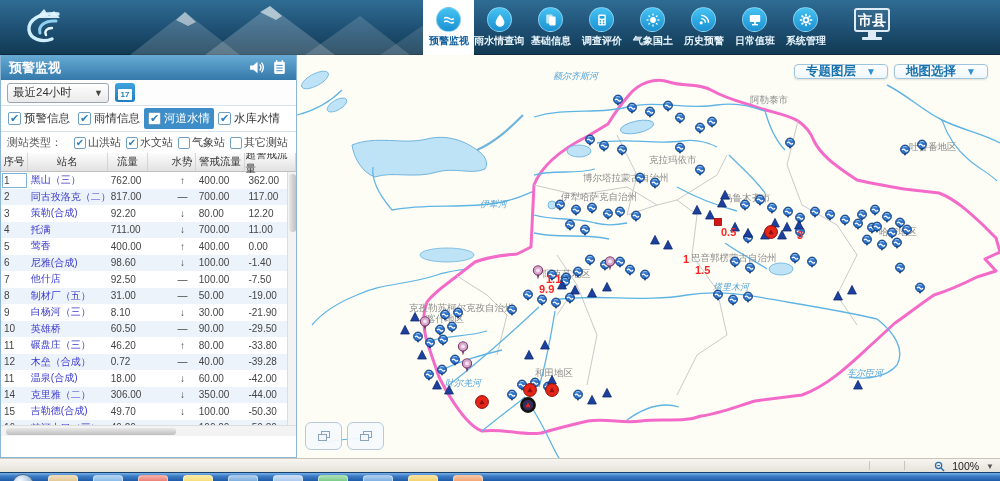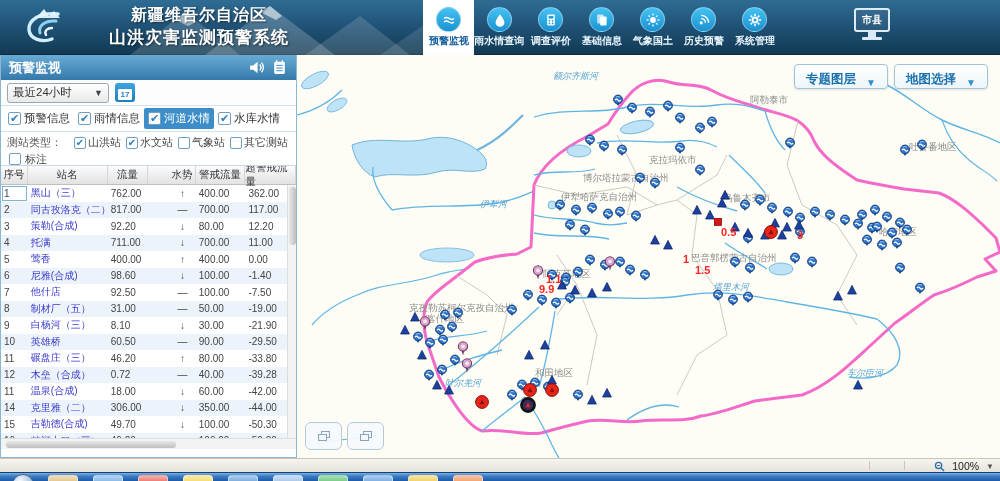--- a/index.html
+++ b/index.html
@@ -19,21 +19,21 @@
   .nav { position:absolute; left:423px; top:0; height:55px; display:flex; }
   .nav-item { width:51px; height:55px; display:flex; flex-direction:column; align-items:center; justify-content:center; gap:2px; cursor:pointer; }
   .nav-item .nav-ico { width:25px; height:25px; border-radius:50%;
     background:linear-gradient(180deg,#45c2f2,#1b92d2); border:1px solid rgba(255,255,255,.4);
     display:flex; align-items:center; justify-content:center; }
   .nav-item .nav-lab { font-size:10.5px; font-weight:bold; color:#eaf6ff; white-space:nowrap; transform:scale(.95); }
   .nav-item.active { background:#fff; }
   .nav-item.active .nav-lab { color:#155f9c; }
   .city-btn { position:absolute; left:848px; top:8px; width:48px; height:42px; display:flex; flex-direction:column; align-items:center; cursor:pointer; }
   .city-mon { width:36px; height:24px; border:2px solid #dcebf5; border-radius:3px; background:rgba(255,255,255,.06);
-    color:#fff; font-size:10px; font-weight:bold; text-align:center; line-height:20px; }
+    color:#fff; font-size:14px; font-weight:bold; text-align:center; line-height:20px; }
   .city-mon-stand { width:8px; height:5px; background:#dcebf5; }
   .city-mon-base { width:20px; height:3px; background:#dcebf5; border-radius:1px; }
 
   
   .panel { position:absolute; left:0; top:55px; width:297px; height:403px; background:#fff; border:1px solid #8db6d4; border-top:none; }
   .panel-hd { height:25px; background:linear-gradient(180deg,#67abd5,#3579ab); color:#fff; font-size:13px; font-weight:bold;
     display:flex; align-items:center; padding:0 8px; }
   .panel-hd .sp { flex:1; }
   .panel-hd .hd-ico { width:17px; height:17px; margin-left:6px; cursor:pointer; }
   .time-row { height:26px; display:flex; align-items:center; gap:6px; padding:0 6px; border-bottom:1px solid #d4e0ea; background:#fdfdfd; }
@@ -67,21 +67,21 @@
   .trow .name { color:#3a3acc; }
   .trow .c.focus { outline:1px solid #7fb2d8; outline-offset:-2px; }
   .vscroll { position:absolute; right:0; top:19px; width:9px; height:254px; background:#f3f3f3; border-left:1px solid #ddd; }
   .vthumb { position:absolute; left:1px; top:2px; width:7px; height:58px; border-radius:3px; background:linear-gradient(90deg,#e8e8e8,#bfbfbf); cursor:pointer; }
   .hscroll { position:absolute; left:0; bottom:0; width:297px; height:11px; background:#f3f3f3; border-top:1px solid #ddd; }
   .hthumb { position:absolute; left:5px; top:2px; width:170px; height:7px; border-radius:3px; background:linear-gradient(180deg,#e8e8e8,#bfbfbf); cursor:pointer; }
 
   
   .map-area { position:absolute; left:297px; top:55px; width:703px; height:403px; background:#fdfdf6; overflow:hidden; }
   .map-area svg.basemap { position:absolute; left:0; top:0; }
-  .map-btn { position:absolute; top:9px; height:25px; display:flex; align-items:flex-end; gap:10px; padding:0 11px;
+  .map-btn { position:absolute; top:9px; height:15px; display:flex; align-items:center; gap:10px; padding:0 11px;
     border:1px solid #9fc4dc; border-radius:4px; background:linear-gradient(180deg,#ffffff,#eef6fb);
     color:#1a72ad; font-size:12.5px; font-weight:bold; cursor:pointer; box-shadow:0 1px 2px rgba(0,0,0,.12); }
   .map-btn .arr { color:#2e8fd0; font-size:10px; }
   .map-btn.b1 { right:112px; }
   .map-btn.b2 { right:12px; }
   .corner-btn { position:absolute; bottom:8px; width:37px; height:28px; border:1px solid #b5c9da; border-radius:6px;
     background:rgba(246,250,253,.92); cursor:pointer; display:flex; align-items:center; justify-content:center; }
   .corner-btn.cb1 { left:8px; } .corner-btn.cb2 { left:50px; }
   .win-ico { position:relative; width:12px; height:10px; }
   .win-ico i { position:absolute; width:9px; height:7px; border:1.4px solid #8aa4bc; background:#f4f8fb; display:block; }
@@ -119,63 +119,59 @@
       <polygon points="195,55 250,16 300,55" fill="#ffffff" opacity="0.15"></polygon>
       <polygon points="270,55 315,24 345,55" fill="#ffffff" opacity="0.12"></polygon>
       <polygon points="66,20 75,12 86,22 78,26" fill="#ffffff" opacity="0.5"></polygon>
     </svg>
     <svg class="logo" viewBox="0 0 52 44">
       <path d="M40 8 C22 6 10 14 11 24 C12 33 24 37 34 33" stroke="#cfeefd" stroke-width="3.4" fill="none" stroke-linecap="round"></path>
       <path d="M38 15 C27 14 20 20 22 27" stroke="#8fd0f0" stroke-width="3" fill="none" stroke-linecap="round"></path>
       <path d="M34 22 C29 22 26 25 28 29" stroke="#e6f6ff" stroke-width="2.4" fill="none" stroke-linecap="round"></path>
       <polygon points="18,12 26,3 31,10 36,5 42,12" fill="#e2f3fc" opacity="0.95"></polygon>
     </svg>
-    <div class="title-block">
-      <div class="t1">新疆维吾尔自治区</div>
-      <div class="t2">山洪灾害监测预警系统</div>
-    </div>
     <div class="nav" id="nav">
         <div class="nav-item active">
           <div class="nav-ico">
             <svg width="16" height="16" viewBox="0 0 16 16">
               <path d="M3.2 6.4 Q5 4.4 8 6.4 T12.8 6.4" fill="none" stroke="#fff" stroke-width="1.5"></path>
               <path d="M3.2 10 Q5 8 8 10 T12.8 10" fill="none" stroke="#fff" stroke-width="1.5"></path>
             </svg>
           </div>
           <div class="nav-lab">预警监视</div>
         </div>
         <div class="nav-item">
           <div class="nav-ico">
             <svg width="16" height="16" viewBox="0 0 16 16">
               <path d="M8 2.2 C8 2.2 3.6 7.8 3.6 10.4 A4.4 4.4 0 0 0 12.4 10.4 C12.4 7.8 8 2.2 8 2.2 Z" fill="#fff"></path>
             </svg>
           </div>
           <div class="nav-lab">雨水情查询</div>
+        </div>
+        <div class="nav-item">
+          <div class="nav-ico">
+            <svg width="16" height="16" viewBox="0 0 16 16">
+              <rect x="3.2" y="2.6" width="6.4" height="8.8" rx="0.8" fill="#fff" opacity="0.7"></rect>
+              <rect x="6.2" y="4.6" width="6.4" height="8.8" rx="0.8" fill="#fff"></rect>
+            </svg>
+          </div>
+          <div class="nav-lab">基础信息</div>
         </div>
         <div class="nav-item">
           <div class="nav-ico">
             <svg width="16" height="16" viewBox="0 0 16 16">
               <rect x="4.2" y="2.4" width="7.6" height="11.2" rx="1" fill="#fff"></rect>
               <rect x="5.6" y="4" width="4.8" height="2.6" fill="#23a0dc"></rect>
               <circle cx="6.4" cy="8.8" r="0.9" fill="#23a0dc"></circle>
               <circle cx="9.6" cy="8.8" r="0.9" fill="#23a0dc"></circle>
               <circle cx="6.4" cy="11.4" r="0.9" fill="#23a0dc"></circle>
               <circle cx="9.6" cy="11.4" r="0.9" fill="#23a0dc"></circle>
             </svg>
           </div>
           <div class="nav-lab">调查评价</div>
-        </div>
-        <div class="nav-item">
-          <div class="nav-ico">
-            <svg width="16" height="16" viewBox="0 0 16 16">
-              <rect x="3.2" y="2.6" width="6.4" height="8.8" rx="0.8" fill="#fff" opacity="0.7"></rect>
-              <rect x="6.2" y="4.6" width="6.4" height="8.8" rx="0.8" fill="#fff"></rect>
-            </svg>
-          </div>
-          <div class="nav-lab">基础信息</div>
         </div>
         <div class="nav-item">
           <div class="nav-ico">
             <svg width="16" height="16" viewBox="0 0 16 16">
               <circle cx="8" cy="8" r="2.9" fill="#fff"></circle>
               <g stroke="#fff" stroke-width="1.3">
                 <line x1="8" y1="1.6" x2="8" y2="3.6"></line>
                 <line x1="8" y1="12.4" x2="8" y2="14.4"></line>
                 <line x1="1.6" y1="8" x2="3.6" y2="8"></line>
                 <line x1="12.4" y1="8" x2="14.4" y2="8"></line>
@@ -189,20 +185,30 @@
           <div class="nav-lab">气象国土</div>
         </div>
         <div class="nav-item">
           <div class="nav-ico">
             <svg width="16" height="16" viewBox="0 0 16 16">
               <circle cx="5.2" cy="10.8" r="1.6" fill="#fff"></circle>
               <path d="M5.2 6.6 A4.2 4.2 0 0 1 9.4 10.8 M5.2 3.4 A7.4 7.4 0 0 1 12.6 10.8" fill="none" stroke="#fff" stroke-width="1.4"></path>
             </svg>
           </div>
           <div class="nav-lab">历史预警</div>
+        </div>
+        <div class="nav-item">
+          <div class="nav-ico">
+            <svg width="16" height="16" viewBox="0 0 16 16">
+              <rect x="2.8" y="3" width="10.4" height="7" rx="0.8" fill="#fff"></rect>
+              <rect x="7.2" y="10" width="1.6" height="2" fill="#fff"></rect>
+              <rect x="5" y="12" width="6" height="1.4" fill="#fff"></rect>
+            </svg>
+          </div>
+          <div class="nav-lab">日常值班</div>
         </div>
         <div class="nav-item">
           <div class="nav-ico">
             <svg width="16" height="16" viewBox="0 0 16 16">
               <g fill="#fff">
                 <rect x="7.2" y="1.8" width="1.6" height="2.2"></rect>
                 <rect x="7.2" y="12" width="1.6" height="2.2"></rect>
                 <rect x="1.8" y="7.2" width="2.2" height="1.6"></rect>
                 <rect x="12" y="7.2" width="2.2" height="1.6"></rect>
                 <g transform="rotate(45 8 8)">
@@ -286,24 +292,20 @@
           </span>
           <span class="tchip">
             <span class="cb"></span>
             <span>气象站</span>
           </span>
           <span class="tchip">
             <span class="cb"></span>
             <span>其它测站</span>
           </span>
         </span>
-    </div>
-    <div class="annot-row">
-      <span class="cb" id="annot-cb"></span>
-      <span>标注</span>
     </div>
     <div class="tbl">
       <div class="thead" id="thead">
           <div class="c w0">序号</div>
           <div class="c w1">站名</div>
           <div class="c w2">流量</div>
           <div class="c w3">水势</div>
           <div class="c w4">警戒流量</div>
           <div class="c w5">超警戒流量</div>
         </div>

